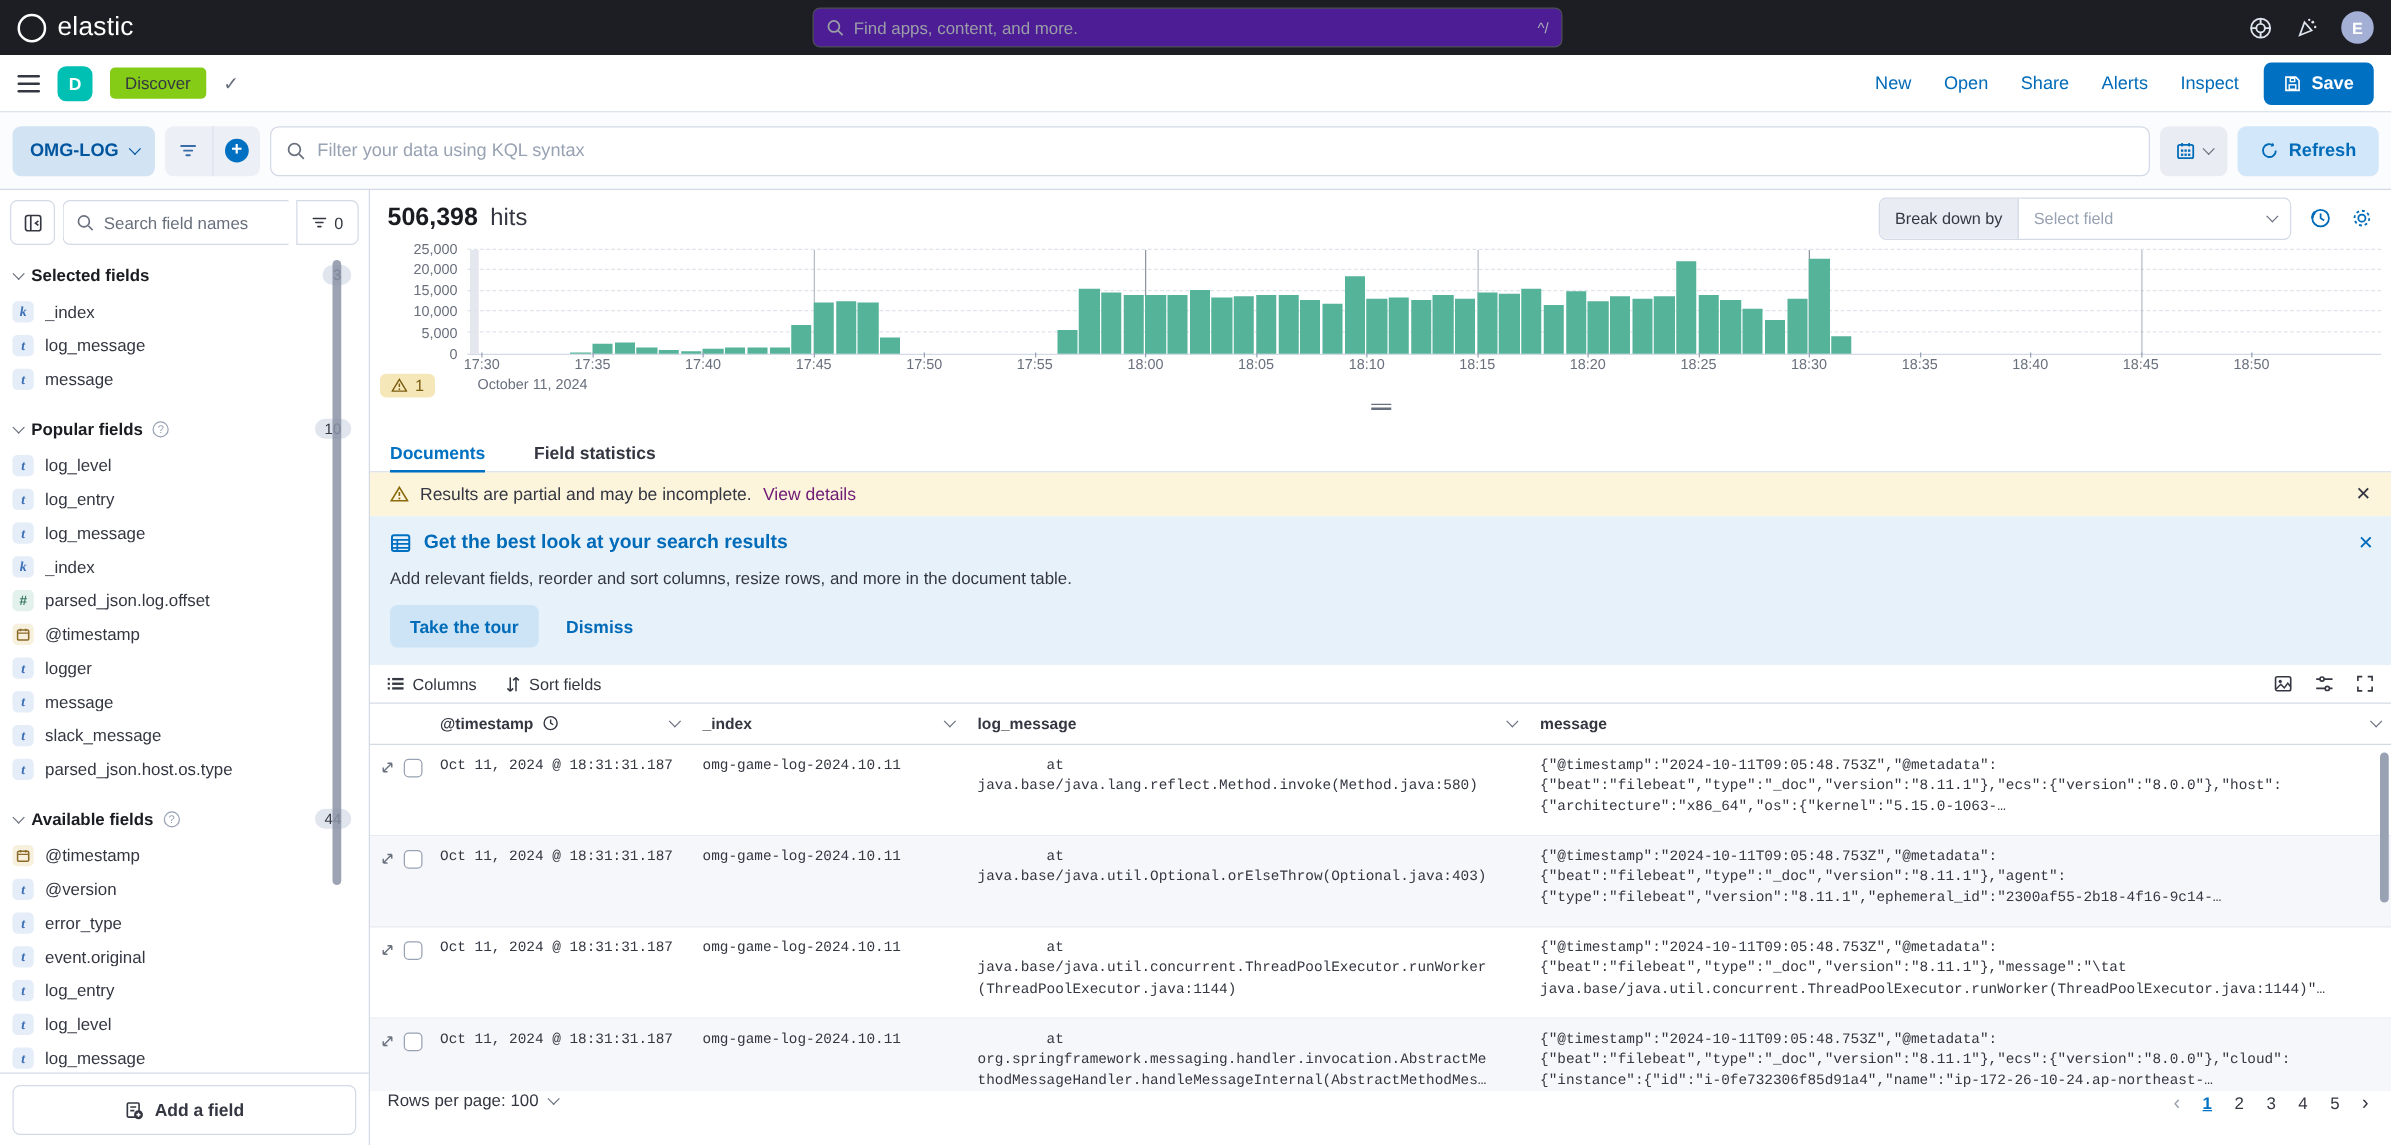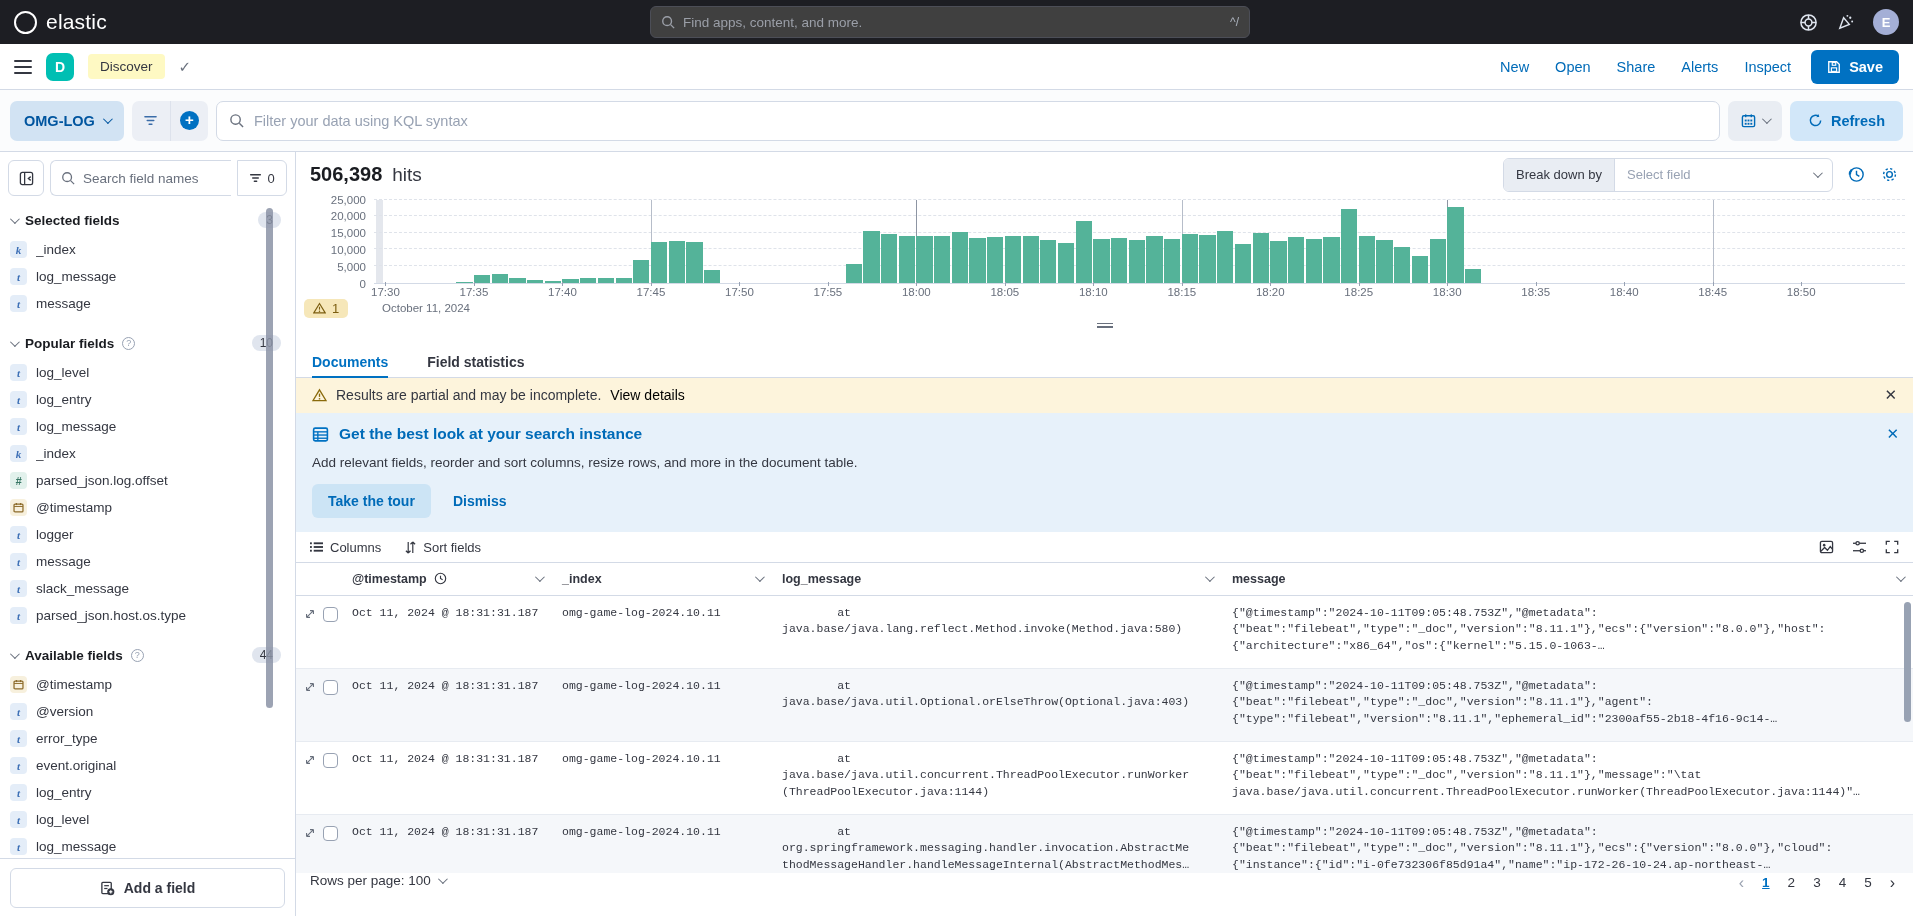--- a/index.html
+++ b/index.html
@@ -5,34 +5,34 @@
   * { margin:0; padding:0; box-sizing:border-box; }
   html,body { width:1913px; height:916px; overflow:hidden; background:#fff;
     font-family:"Liberation Sans","DejaVu Sans",sans-serif; color:#343741; }
 
   
   .top-header { height:44px; background:#1d1e23; display:flex; align-items:center; padding:0 14px; position:relative; }
   .logo { display:flex; align-items:center; gap:9px; }
   .logo-ring { width:23px; height:23px; border:2.5px solid #fff; border-radius:50%; }
   .logo-text { color:#fff; font-size:21px; letter-spacing:.2px; }
   .global-search { position:absolute; left:650px; width:600px; height:32px; border:1px solid #4c4e57; border-radius:6px;
-    display:flex; align-items:center; padding:0 10px; gap:8px; background:#404040; }
+    display:flex; align-items:center; padding:0 10px; gap:8px; background:#4c1d95; }
   .global-search .ph { color:#9b9fa8; font-size:13.5px; flex:1; }
   .shortcut { color:#aab0bb; font-size:12px; }
   .hdr-right { margin-left:auto; display:flex; align-items:center; gap:18px; }
   .avatar { width:26px; height:26px; border-radius:50%; background:#a4afd6; color:#fff; font-size:13px; font-weight:700;
     display:flex; align-items:center; justify-content:center; }
 
   
   .nav-bar { height:46px; border-bottom:1px solid #d3dae6; display:flex; align-items:center; padding:0 14px; gap:14px; background:#fff; }
   .hamburger { width:18px; display:flex; flex-direction:column; gap:4px; cursor:pointer; }
   .hamburger i { height:2px; background:#343741; border-radius:1px; }
   .space-badge { width:28px; height:28px; border-radius:7px; background:#00bfb3; color:#fff; font-weight:700; font-size:14px;
     display:flex; align-items:center; justify-content:center; }
-  .breadcrumb-pill { background:#fef9c3; border-radius:4px; padding:5px 12px; font-size:13.5px; color:#343741; }
+  .breadcrumb-pill { background:#84cc16; border-radius:4px; padding:5px 12px; font-size:13.5px; color:#343741; }
   .check-glyph { color:#69707d; font-size:15px; }
   .nav-right { margin-left:auto; display:flex; align-items:center; gap:26px; }
   .nav-link { color:#006bb8; font-size:14.5px; cursor:pointer; }
   .save-btn { background:#0071c2; color:#fff; border:none; border-radius:6px; height:34px; padding:0 16px;
     font-size:14.5px; font-weight:600; display:flex; align-items:center; gap:8px; margin-left:6px; cursor:pointer; }
 
   
   .query-bar { height:62px; border-bottom:1px solid #d3dae6; display:flex; align-items:center; padding:0 10px; gap:8px; background:#fbfcfd; }
   .dataview-btn { background:#d2e3f3; color:#00559f; border:none; border-radius:7px; height:40px; padding:0 14px;
     font-size:14.5px; font-weight:600; display:flex; align-items:center; gap:8px; cursor:pointer; }
@@ -111,21 +111,21 @@
   .drag-handle i { width:16px; height:1.6px; background:#69707d; }
 
   
   .tabs { height:30px; border-bottom:1px solid #d3dae6; display:flex; gap:39px; padding:0 16px; }
   .tab { font-size:14px; font-weight:600; color:#343741; position:relative; display:flex; align-items:center; cursor:pointer; }
   .tab.active { color:#0071c2; }
   .tab.active::after { content:""; position:absolute; left:0; right:0; bottom:-1px; height:2px; background:#0071c2; }
 
   
   .warn-banner { height:36px; background:#fdf4dc; display:flex; align-items:center; padding:0 16px; gap:9px; font-size:14px; }
-  .warn-banner .link { color:#000000; cursor:pointer; }
+  .warn-banner .link { color:#701a75; cursor:pointer; }
   .banner-close { margin-left:auto; color:#343741; font-size:15px; cursor:pointer; background:none; border:none; }
   .callout { background:#e7f1fa; padding:12px 16px 14px; position:relative; }
   .callout-title { display:flex; align-items:center; gap:10px; color:#006bb8; font-size:15.5px; font-weight:600; }
   .callout-body { font-size:13.5px; color:#343741; margin-top:12px; }
   .callout-actions { margin-top:14px; display:flex; align-items:center; gap:22px; }
   .tour-btn { background:#cce4f5; border:none; border-radius:6px; height:34px; padding:0 16px; color:#006bb8; font-weight:600;
     font-size:14px; cursor:pointer; }
   .dismiss-btn { background:none; border:none; color:#006bb8; font-weight:600; font-size:14px; cursor:pointer; }
   .callout .banner-close { position:absolute; right:14px; top:12px; color:#006bb8; }
 
@@ -643,21 +643,21 @@
 
     <div class="callout">
       <div class="callout-title">
         <svg width="17" height="17" viewBox="0 0 16 16">
             <rect x="1.5" y="2" width="13" height="12" rx="1.5" fill="none" stroke="#0071c2" stroke-width="1.5"></rect>
             <line x1="1.5" y1="5.5" x2="14.5" y2="5.5" stroke="#0071c2" stroke-width="1.3"></line>
             <line x1="1.5" y1="8.5" x2="14.5" y2="8.5" stroke="#0071c2" stroke-width="1.3"></line>
             <line x1="1.5" y1="11.5" x2="14.5" y2="11.5" stroke="#0071c2" stroke-width="1.3"></line>
             <line x1="5.5" y1="5.5" x2="5.5" y2="14" stroke="#0071c2" stroke-width="1.3"></line>
           </svg>
-        <span>Get the best look at your search instance</span>
+        <span>Get the best look at your search results</span>
       </div>
       <div class="callout-body">Add relevant fields, reorder and sort columns, resize rows, and more in the document table.</div>
       <div class="callout-actions">
         <button class="tour-btn">Take the tour</button>
         <button class="dismiss-btn">Dismiss</button>
       </div>
       <button class="banner-close">✕</button>
     </div>
 
     <div class="grid-toolbar">

